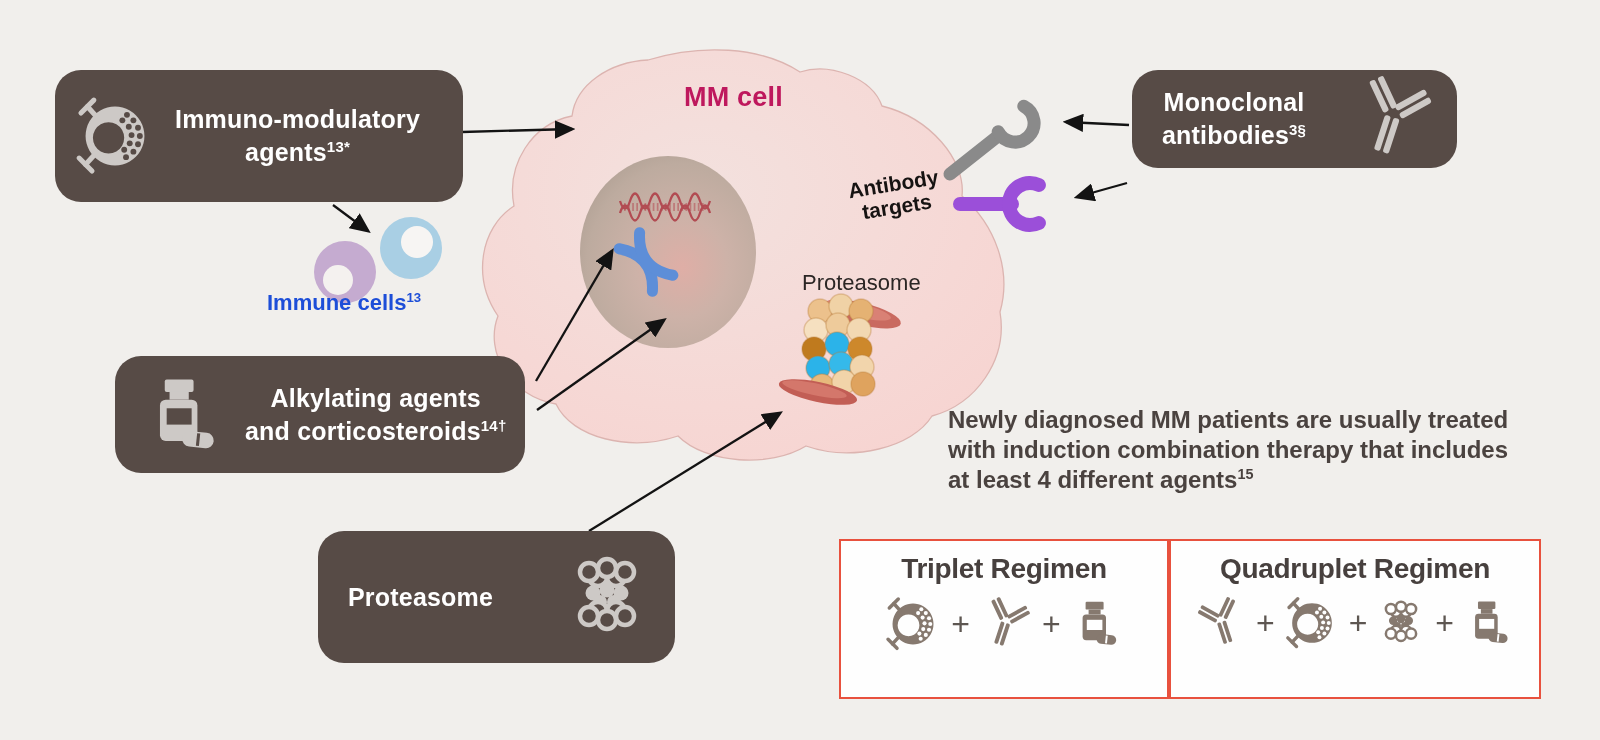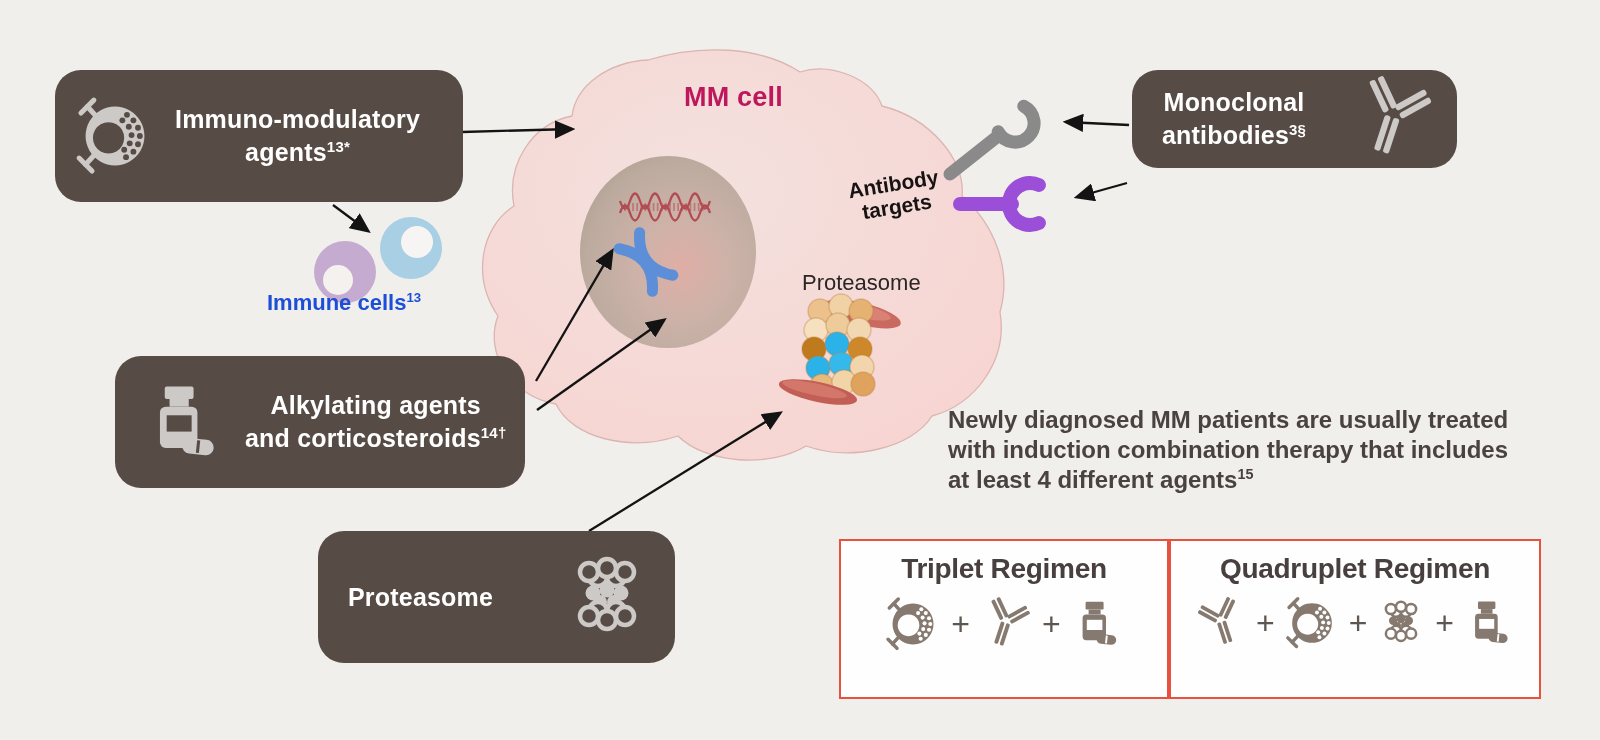--- a/index.html
+++ b/index.html
@@ -248,21 +248,21 @@
   <div class="darkbox" style="left:1132px;top:70px;width:325px;height:98px;justify-content:space-between;">
     <div class="txt" style="margin-left:30px;">
       <div>Monoclonal</div>
       <div><span>antibodies</span><sup>3§</sup></div>
     </div>
     <svg class="icon-dark" width="96" height="96" viewBox="0 0 100 100" style="margin-right:16px;">
         <use href="#icon-antibody"></use>
       </svg>
   </div>
 
-  <div class="darkbox" style="left:115px;top:356px;width:410px;height:132px;">
+  <div class="darkbox" style="left:115px;top:356px;width:410px;height:117px;">
     <svg class="icon-dark" width="96" height="96" viewBox="0 0 100 100" style="margin-left:20px;">
         <use href="#icon-bottle"></use>
       </svg>
     <div class="txt" style="margin-left:14px;">
       <div>Alkylating agents</div>
       <div><span>and corticosteroids</span><sup>14†</sup></div>
     </div>
   </div>
 
   <div class="darkbox" style="left:318px;top:531px;width:357px;height:132px;justify-content:space-between;">

